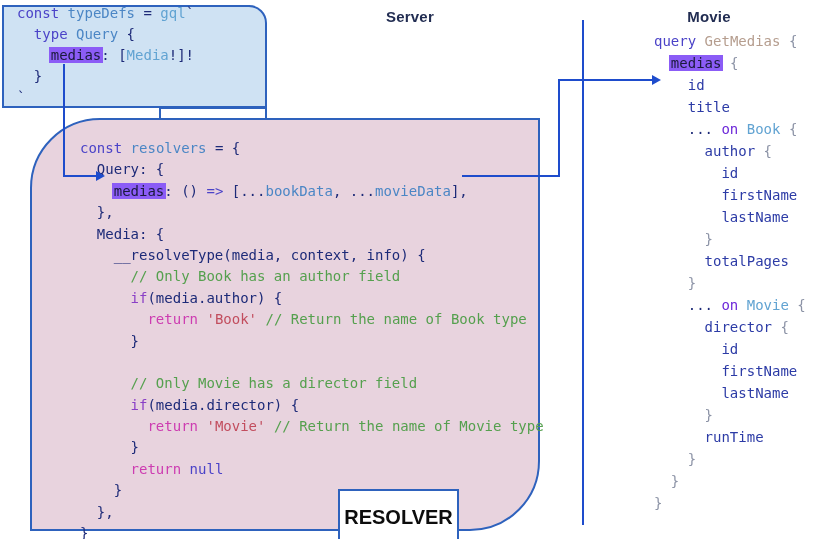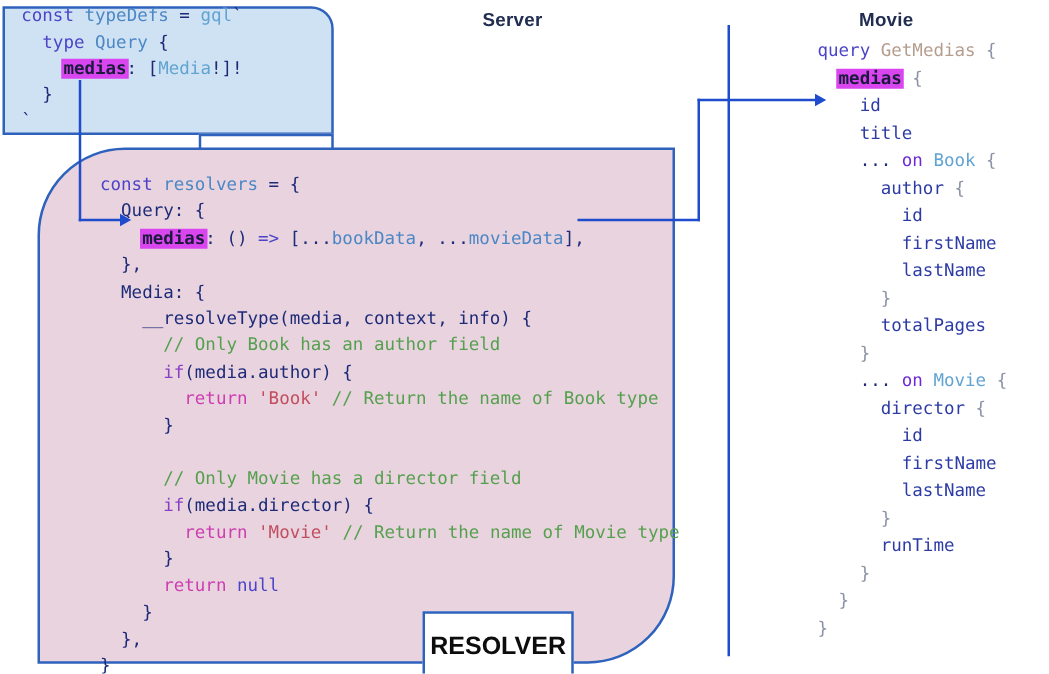--- a/index.html
+++ b/index.html
@@ -53,21 +53,21 @@
   .tk-type    {color:#61a3d2;}
   .tk-plain   {color:#1d2a78;}
   .tk-field   {color:#2c3ba6;}
   .tk-punct   {color:#8c93a6;}
   .tk-opname  {color:#b59d8e;}
   .tk-comment {color:#55a04e;}
   .tk-ret     {color:#cd3cb1;}
   .tk-ctrl    {color:#8a3fc6;}
   .tk-str     {color:#c24d5e;}
   .tk-onkw    {color:#6d28d9;}
-  .tk-hl      {color:#1a1a3c; background:#d946ef; margin:0 -2px; padding:0 2px;font-weight:bold;}
+  .tk-hl      {color:#1a1a3c; background:#8b5cf6; margin:0 -2px; padding:0 2px;}
   
   .seg {position:absolute; background:#1e4ccc;}
   .head-right {
     position:absolute; width:0; height:0;
     border-top:5px solid transparent; border-bottom:5px solid transparent;
     border-left:9px solid #1e4ccc;
   }
 </style>
 </head>
 <body>

